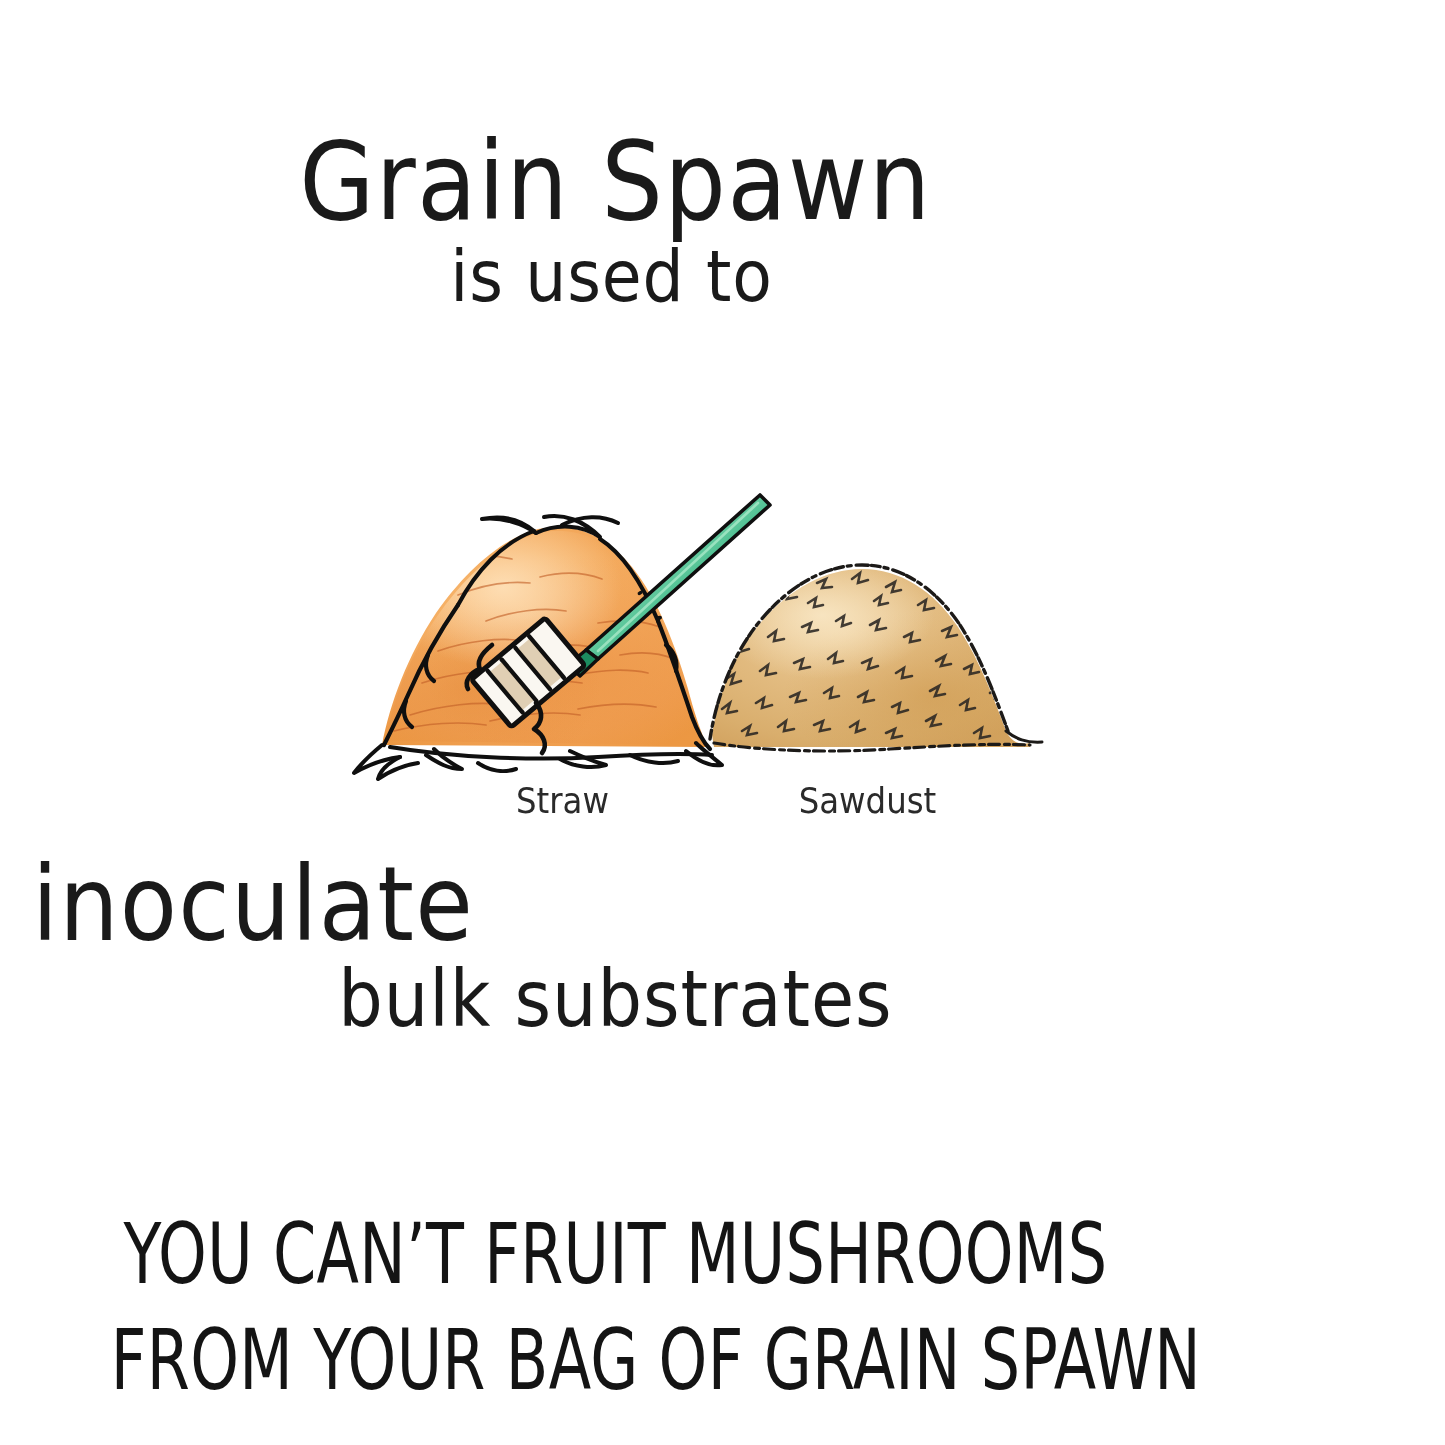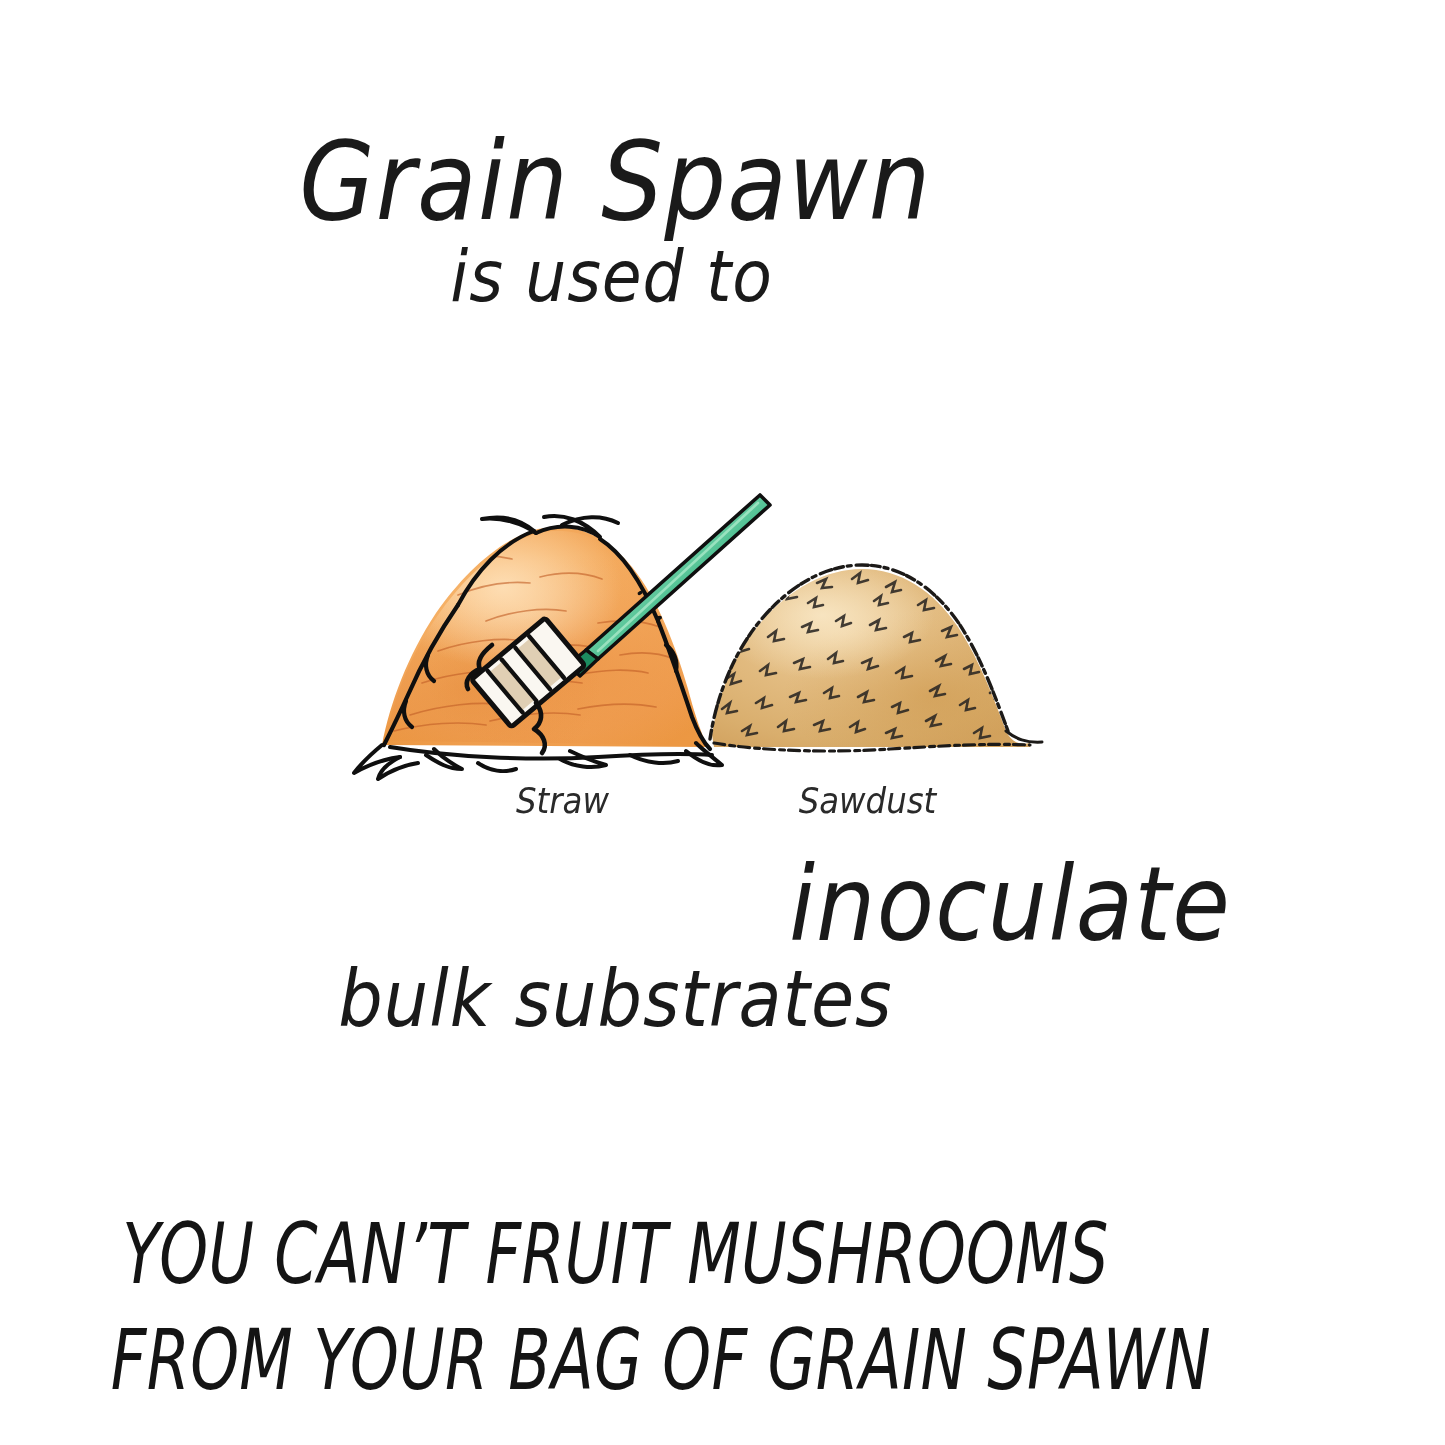--- a/index.html
+++ b/index.html
@@ -6,21 +6,20 @@
   body{
     width:1445px;height:1445px;
     background:#ffffff;
     font-family:"Liberation Sans", sans-serif;
     overflow:hidden;
   }
   .page{
     position:relative;
     width:1231px;height:1445px;
     background:#ffffff;
-    font-style:italic;
   }
 
   
   .thin{
     font-family:"DejaVu Sans Condensed","DejaVu Sans", sans-serif;
     font-weight:300;
     color:#1a1a1a;
     letter-spacing:0.012em;
     white-space:nowrap;
     -webkit-font-smoothing:antialiased;
@@ -33,22 +32,22 @@
     font-size:108px;line-height:1.0;
   }
   #title-line2{
     position:absolute;left:0;right:8px;top:240px;
     text-align:center;
     font-size:72px;line-height:1.0;
   }
 
   #mid-line1{
     position:absolute;left:0;right:0;top:852px;
-    text-align:right;
-    font-size:104px;line-height:1.0;
+    text-align:left;
+    font-size:104px;line-height:1.0;padding-left:32px;
   }
   #mid-line2{
     position:absolute;left:0;right:0;top:960px;
     text-align:center;
     font-size:78px;line-height:1.0;
   }
 
   
   #illustration{
     position:absolute;

